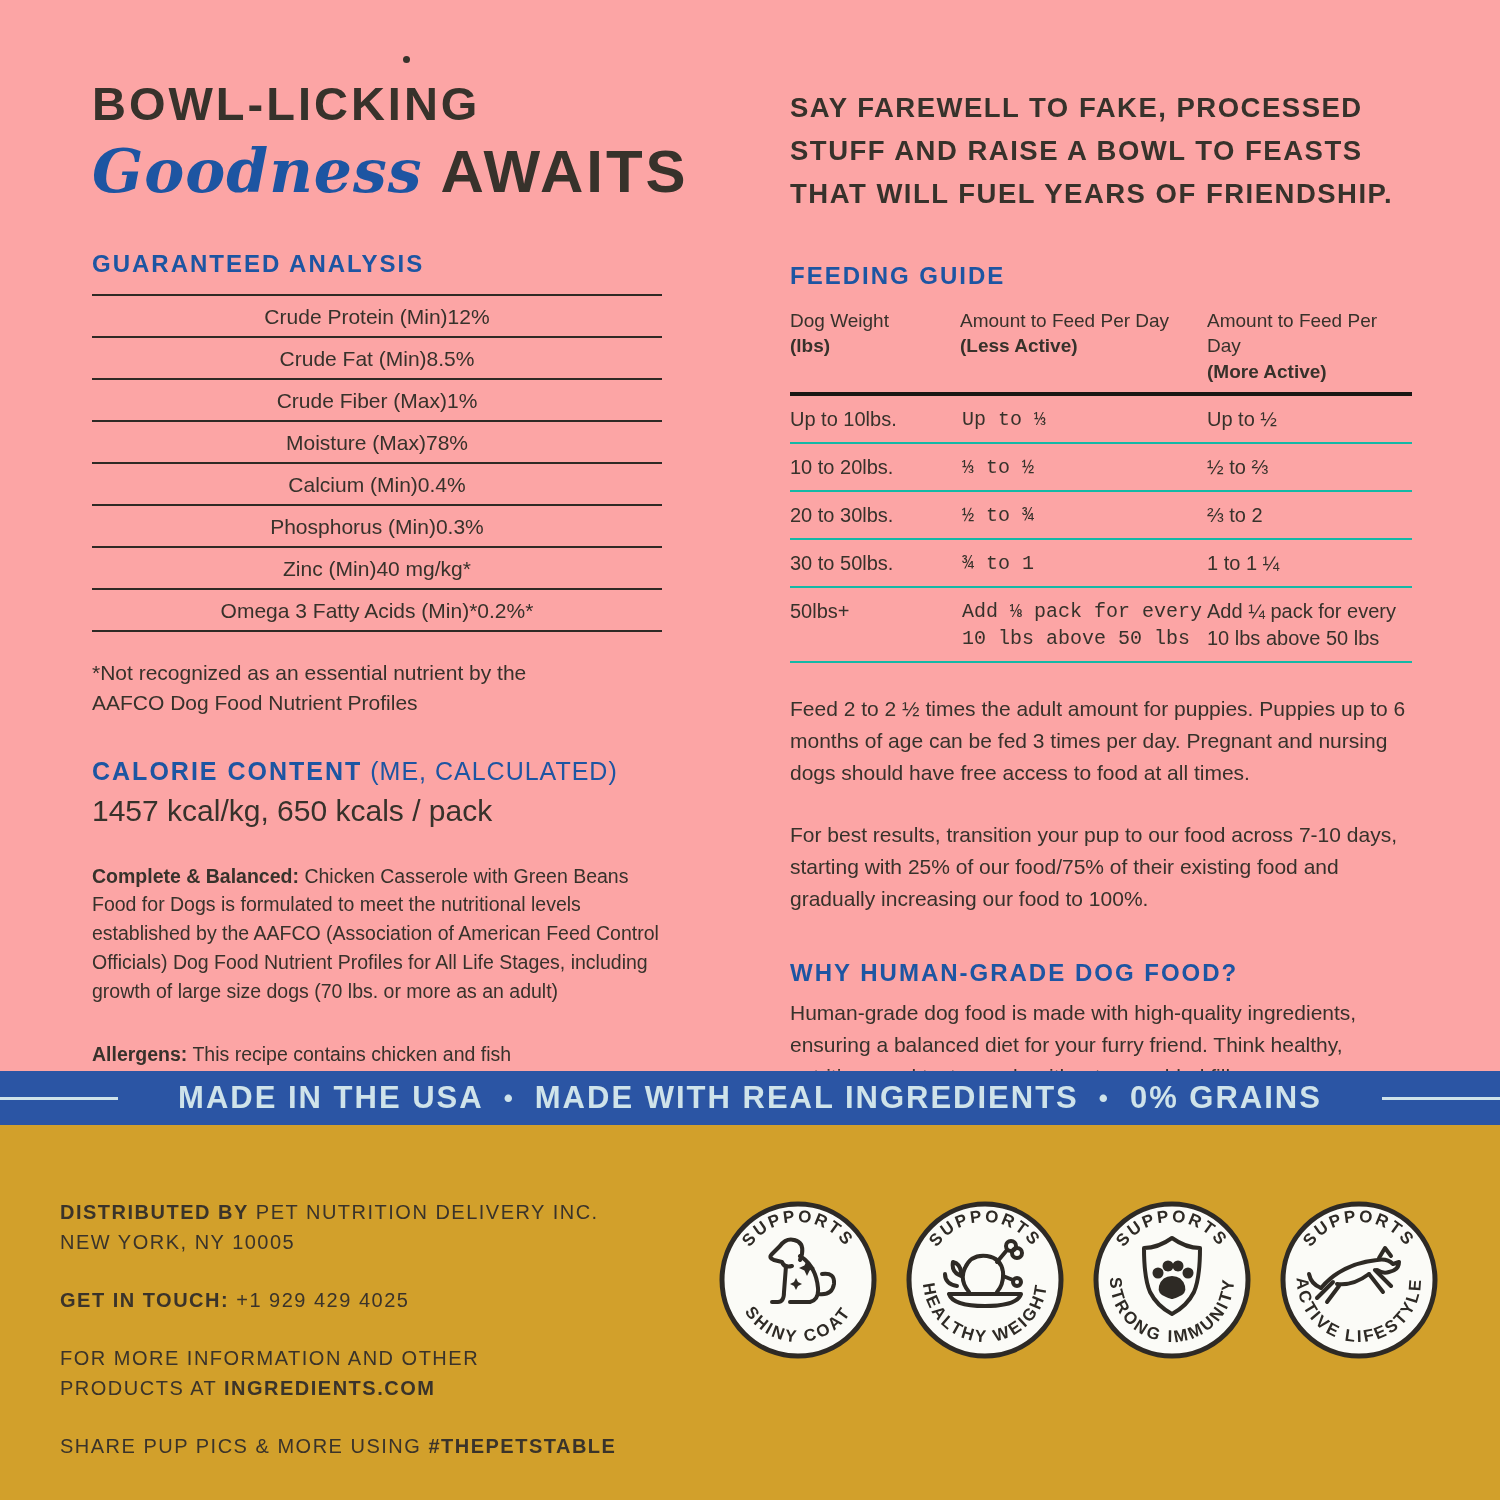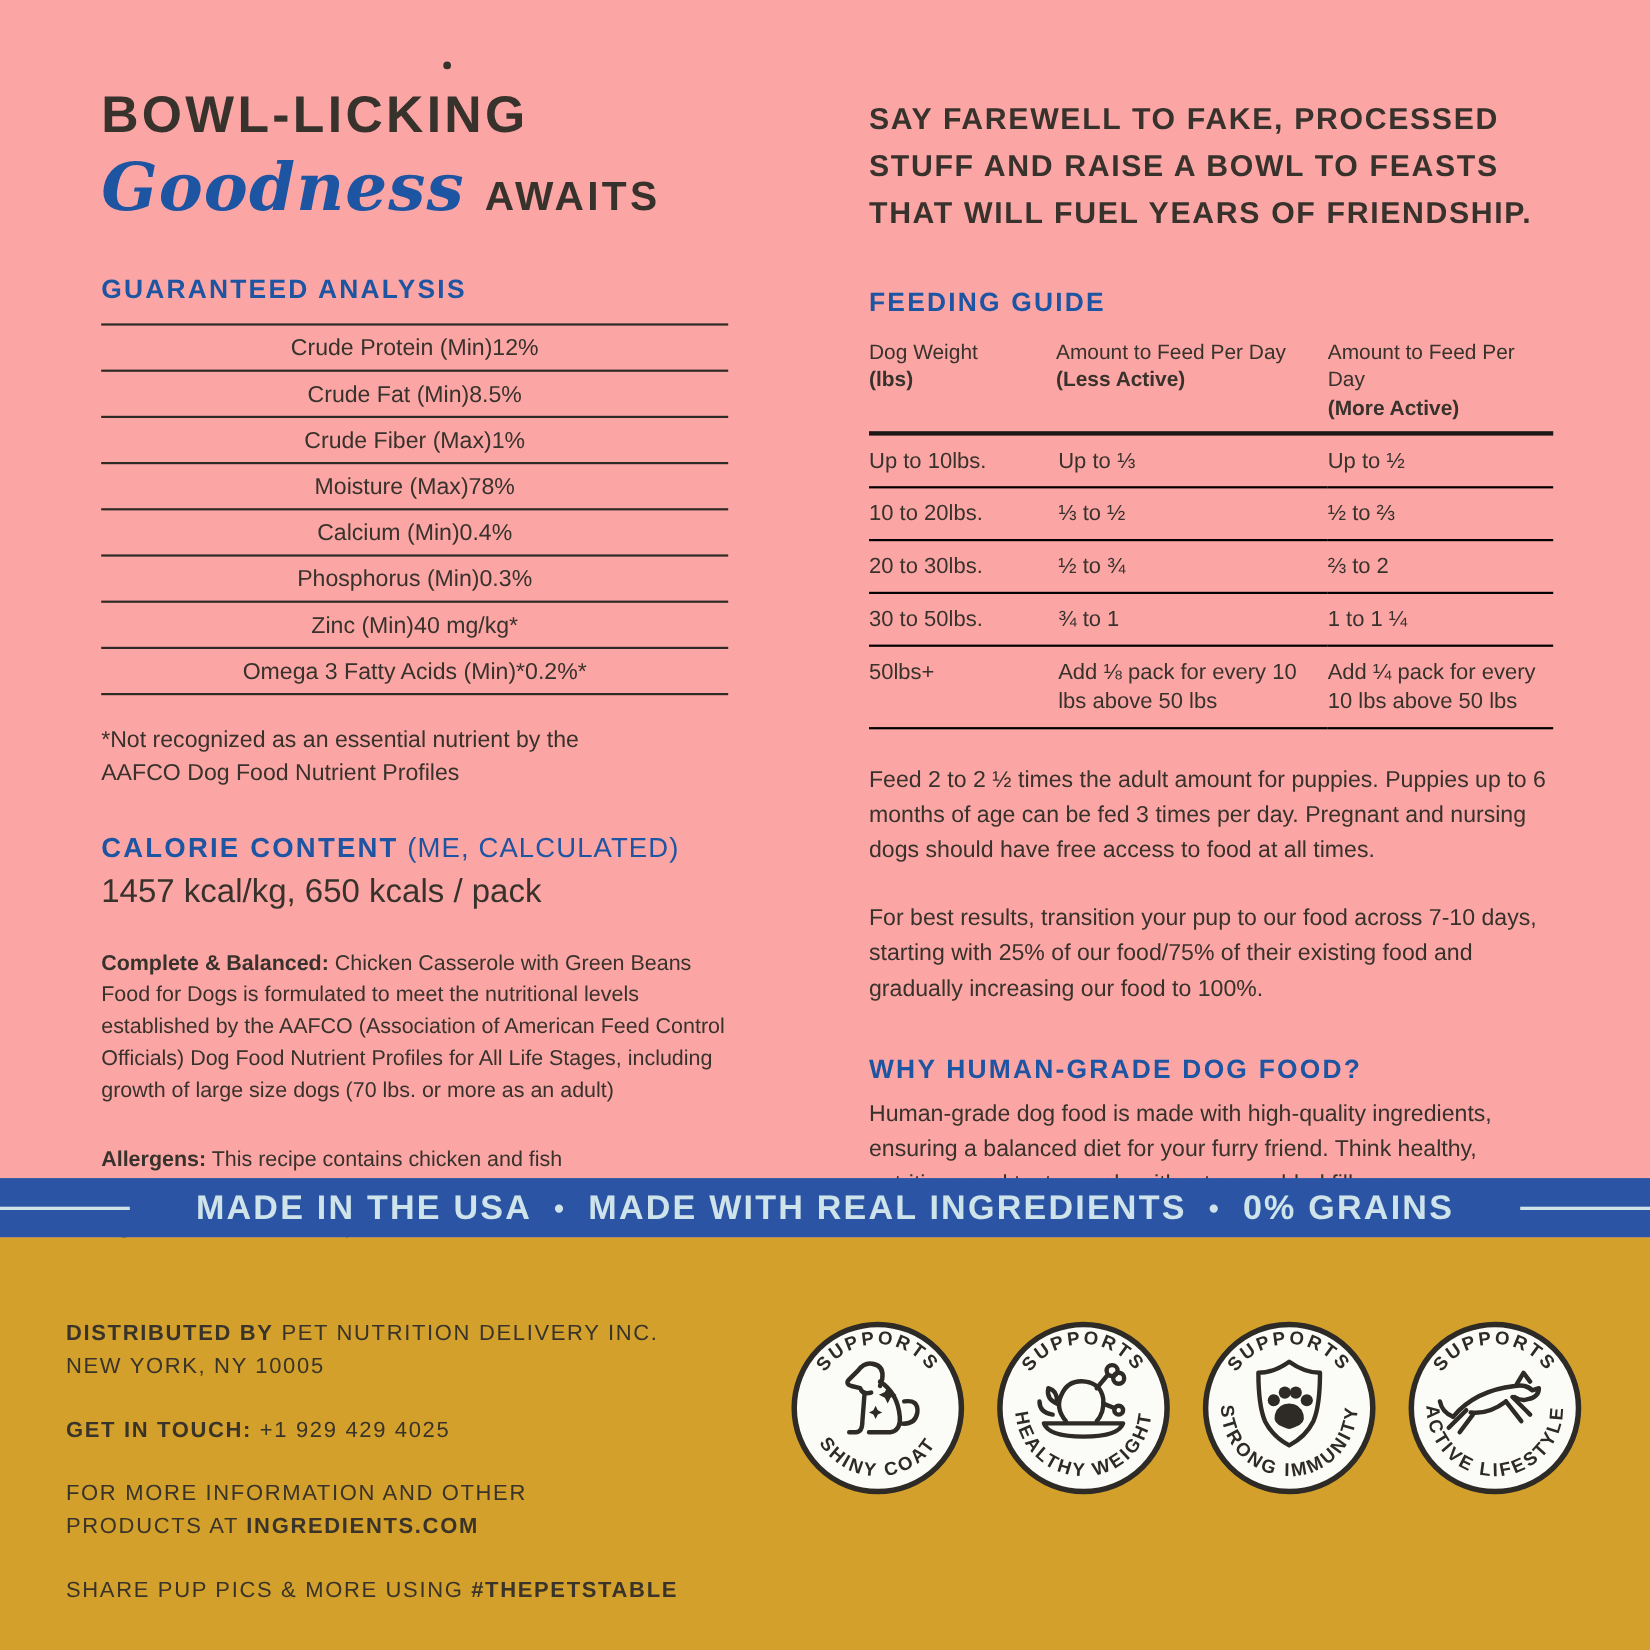--- a/index.html
+++ b/index.html
@@ -14,21 +14,21 @@
   .tiny-dot{position:absolute;left:403px;top:56px;width:7px;height:7px;border-radius:50%;background:#37322b;}
 
   
   .left-col{position:absolute;left:92px;top:78px;width:570px;}
   .right-col{position:absolute;left:790px;top:86px;width:622px;}
 
   
   .h1-line1{font-size:47px;font-weight:bold;letter-spacing:3px;color:#37322b;line-height:1.1;}
   .h1-line2{margin-top:6px;display:flex;align-items:baseline;gap:18px;}
   .script{font-family:"DejaVu Serif",serif;font-style:italic;font-weight:bold;font-size:60px;color:#1d55a2;letter-spacing:1px;}
-  .h1-awaits{font-size:37px;font-weight:bold;letter-spacing:3px;color:#37322b;}
+  .h1-awaits{font-size:60px;font-weight:bold;letter-spacing:3px;color:#37322b;}
 
   .sec-heading{font-size:24px;font-weight:bold;letter-spacing:2px;color:#1d55a2;}
   .ga-heading{margin-top:44px;}
   .ga-table{margin-top:16px;border-top:2px solid #2e2a25;}
   .ga-row{display:flex;justify-content:center;align-items:baseline;
     padding:9px 0 7px 0;border-bottom:2px solid #2e2a25;font-size:21px;}
   .ga-row .val{text-align:right;}
 
   .footnote{margin-top:26px;font-size:21px;line-height:1.45;}
 
@@ -42,22 +42,22 @@
 
   
   .intro{font-size:27.5px;font-weight:bold;letter-spacing:1.5px;line-height:1.57;color:#37322b;}
   .fg-heading{margin-top:46px;}
 
   .fg-table{margin-top:18px;width:100%;}
   .fg-grid{display:grid;grid-template-columns:170px 247px 205px;}
   .fg-head-cell{font-size:19px;line-height:1.35;padding-bottom:8px;}
   .fg-head-cell .l2{font-weight:bold;}
   .fg-head-rule{grid-column:1 / span 3;border-bottom:4px solid #1a1714;}
-  .fg-cell{font-size:20px;padding:10px 0 9px 0;border-bottom:2px solid #000000;line-height:1.35;}
-  .fg-cell.c2{padding-left:2px;}
+  .fg-cell{font-size:20px;padding:10px 0 9px 0;border-bottom:2px solid #14b8a6;line-height:1.35;}
+  .fg-cell.c2{padding-left:2px;font-family:Liberation Mono, monospace;}
 
   .fg-note{margin-top:30px;font-size:21px;line-height:1.52;}
   .why-heading{margin-top:44px;}
   .why-para{margin-top:10px;font-size:21px;line-height:1.52;}
   .why-para + .why-para{margin-top:32px;}
 
   
   .banner{position:absolute;left:0;top:1071px;width:1500px;height:54px;background:#2b55a4;
     display:flex;align-items:center;justify-content:center;
     color:#cfe3ea;font-weight:bold;font-size:31px;letter-spacing:2px;white-space:nowrap;}

